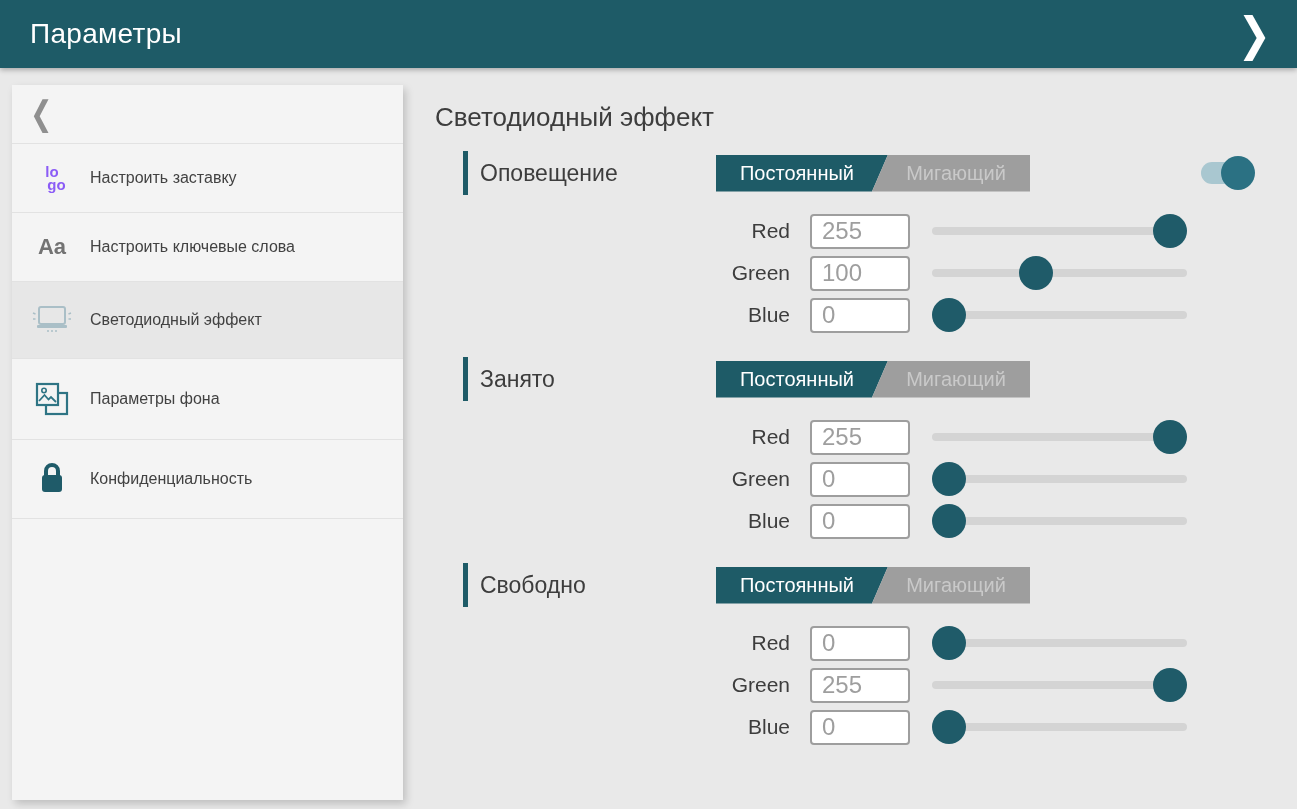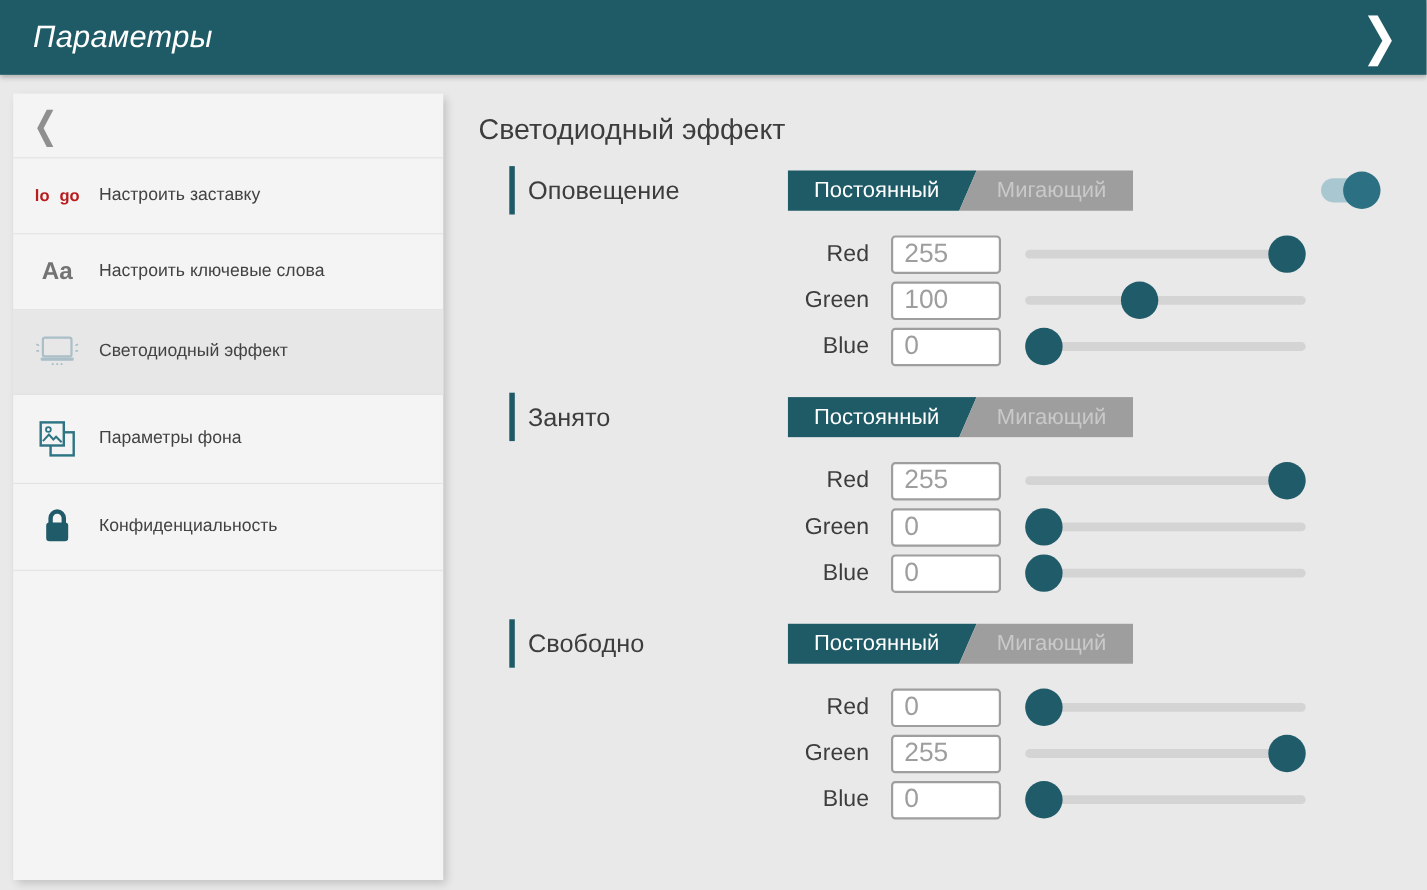--- a/index.html
+++ b/index.html
@@ -7,21 +7,21 @@
     width:1297px;height:809px;overflow:hidden;
     font-family:"Liberation Sans","DejaVu Sans",sans-serif;
     background:#e9e9e9;position:relative;
   }
   
   .topbar{
     position:absolute;left:0;top:0;width:1297px;height:68px;
     background:#1e5b67;display:flex;align-items:center;
     box-shadow:0 2px 5px rgba(0,0,0,.28);z-index:20;
   }
-  .topbar-title{color:#fff;font-size:28px;margin-left:30px;letter-spacing:.3px;font-style:italic;}
+  .topbar-title{color:#fff;font-size:28px;margin-left:30px;letter-spacing:.3px;}
   .topbar-next{
     margin-left:auto;margin-right:18px;color:#fff;font-size:40px;
     font-weight:bold;line-height:1;cursor:pointer;padding:4px 8px;
     transform:scaleY(1.15);
   }
   
   .sidebar{
     position:absolute;left:12px;top:85px;width:391px;height:715px;
     background:#f4f4f4;box-shadow:3px 4px 8px rgba(0,0,0,.18);
     z-index:10;display:flex;flex-direction:column;
@@ -32,21 +32,21 @@
   }
   .side-back-glyph{color:#8f8f8f;font-size:27px;font-weight:bold;transform:scaleY(1.25);}
   .side-item{
     display:flex;align-items:center;padding:21px 16px;
     border-bottom:1px solid #e2e2e2;cursor:pointer;
   }
   .side-item.selected{background:#e7e7e7;}
   .side-icon{width:48px;min-width:48px;display:flex;align-items:center;justify-content:center;margin-right:14px;}
   .side-label{font-size:16px;color:#424242;line-height:26px;max-width:245px;}
   
-  .logo-ic{display:flex;color:#b91c1c;font-size:15px;font-weight:bold;line-height:13px;}
+  .logo-ic{display:flex;flex-direction:column;color:#8b5cf6;font-size:15px;font-weight:bold;line-height:13px;align-items:center;}
   .logo-ic .go{margin-left:9px;}
   .aa-ic{color:#737373;font-size:22px;font-weight:bold;}
   
   .main{position:absolute;left:435px;top:85px;width:862px;}
   .main-title{font-size:26px;color:#3d3d3d;margin:14px 0 16px 0;line-height:36px;font-weight:normal;}
   .sec{margin-bottom:24px;}
   .sec-head{display:flex;align-items:center;height:44px;margin-left:28px;width:790px;padding-right:20px;margin-bottom:18px;}
   .accent{width:5px;height:44px;background:#1e5b67;}
   .sec-label{font-size:23px;color:#3d3d3d;margin-left:12px;flex:0 0 236px;}
   

